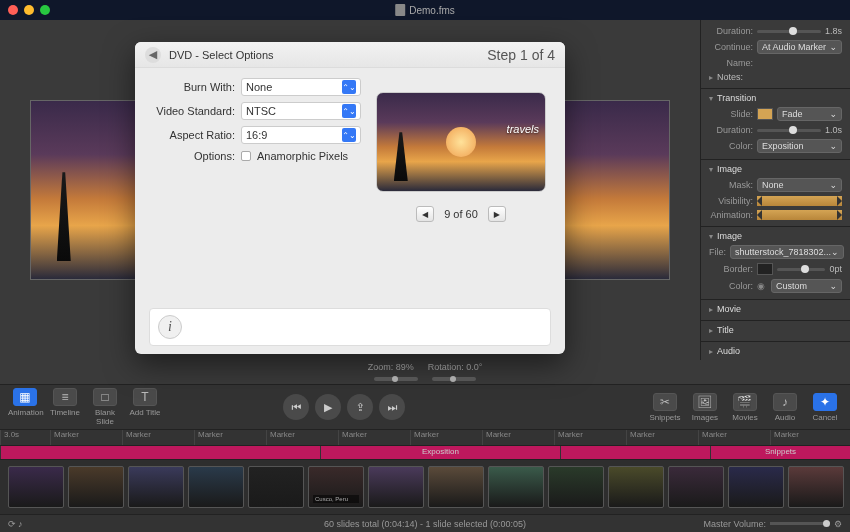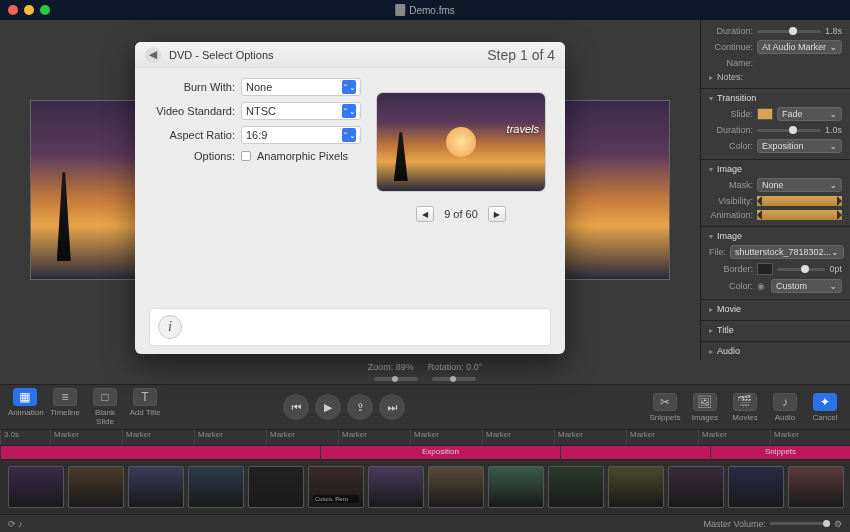--- a/index.html
+++ b/index.html
@@ -385,18 +385,19 @@
   <div class="audiotrk">
     <span class="toggle"></span>
     <span class="ai"></span>
     <span>03 Cherubs (No Vocals)</span>
   </div>
 </div>
 
 <div class="status">
   <span>⟳</span>&nbsp;
   <span>♪</span>
+  <span class="sinfo">60 slides total (0:04:14) - 1 slide selected (0:00:05)</span>
   <div class="vol">
     <span>Master Volume:</span>
     <div class="vsl"></div>
     <span>⚙</span>
   </div>
 </div>
 
 </body></html>

